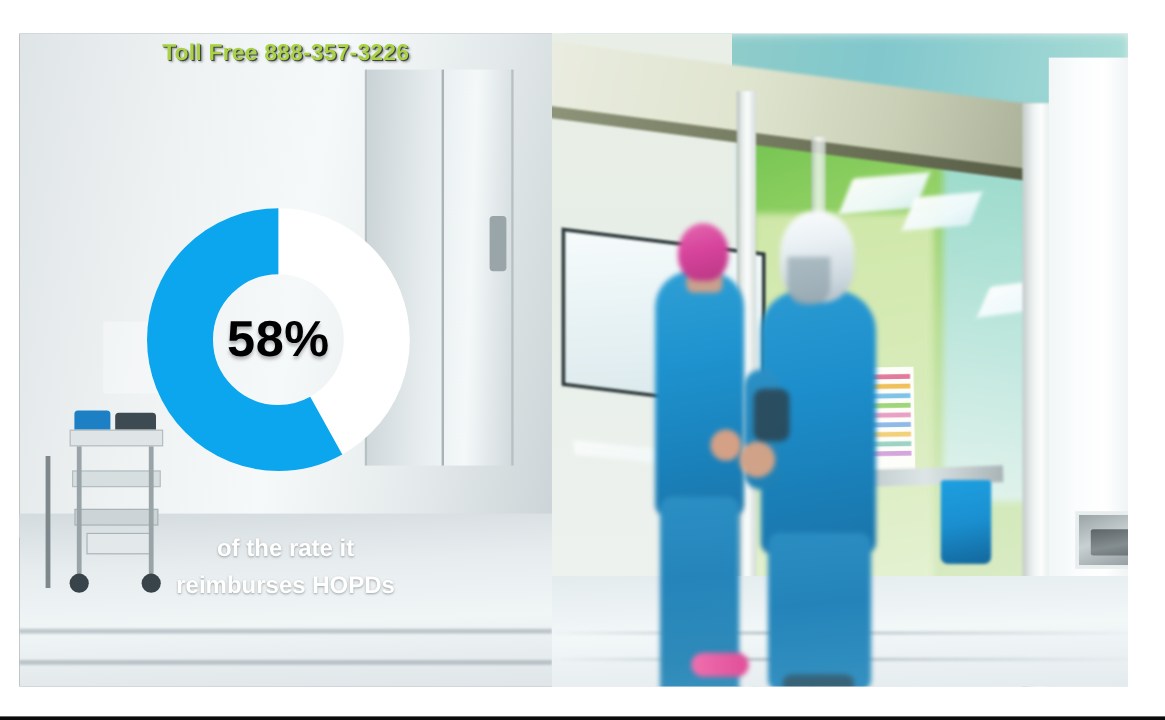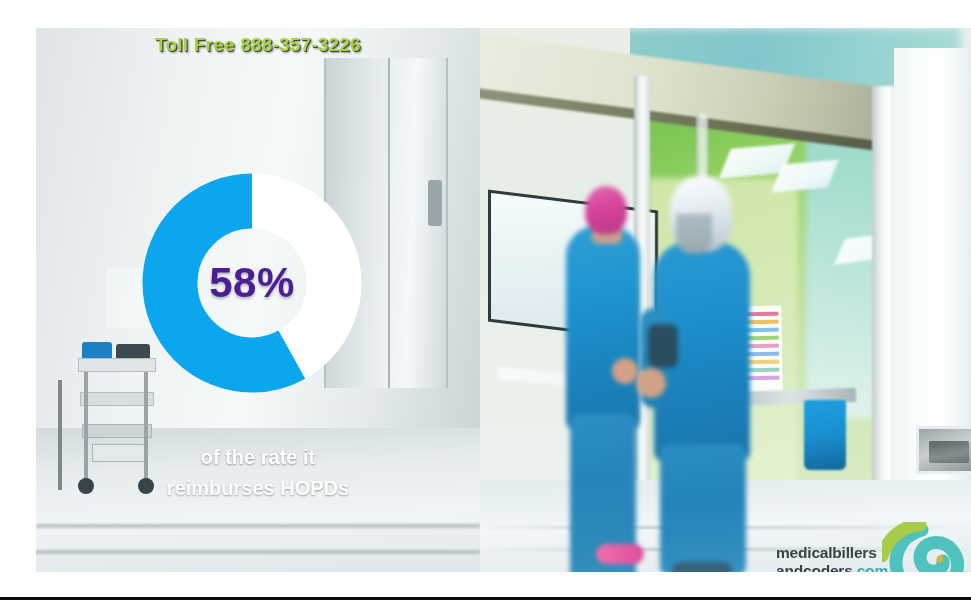--- a/index.html
+++ b/index.html
@@ -24,25 +24,24 @@
   #bottom-rule {
     position: absolute;
     left: 0; top: 597px;
     width: 971px; height: 3px;
     background: #0a0a0a;
   }
 
   
   #photo {
     position: absolute;
-    left: 36px; top: 28px;
+    left: 16px; top: 28px;
     width: 924px; height: 544px;
     overflow: hidden;
     background: #cfd8dd;
-    padding-left: 12px;
   }
 
   
   .scene { position: absolute; inset: 0; }
 
   
   .wall-base {
     position: absolute; left: 0; top: 0; width: 100%; height: 100%;
     background:
       linear-gradient(176deg, #eef3f2 0%, #e6eeec 22%, #e9f0ee 48%, #e2eaea 70%, #dfe7ea 100%);
@@ -330,21 +329,21 @@
   }
   #subline .l2 { display: block; text-align: center; }
 
   #donut-wrap {
     position: absolute; left: 104px; top: 140px; width: 224px; height: 230px;
   }
   #donut-wrap svg { display: block; }
   #donut-label {
     position: absolute; left: 0; top: 0; width: 224px; height: 230px;
     display: flex; align-items: center; justify-content: center;
-    font-size: 42px; font-weight: bold; color: #4c1d95;
+    font-size: 42px; font-weight: bold; color: #000000;
     letter-spacing: .5px;
     text-shadow: 0 2px 3px rgba(0,0,0,.28);
     pointer-events: none;
   }
 
   
   #logo {
     position: absolute; left: 736px; top: 494px; width: 200px; height: 78px;
   }
   #logo-text {
@@ -469,30 +468,17 @@
         </svg>
         <div id="donut-label">58%</div>
       </div>
 
       <div id="subline">
         <span>of the rate it</span>
         <span class="l2">reimburses HOPDs</span>
       </div>
     </div>
 
-    <div id="logo">
-      <div id="logo-text">
-        <span>medicalbillers</span><br>
-        <span>andcoders</span><span class="dotcom">.com</span>
-      </div>
-      <div id="logo-mark">
-        <svg width="88" height="78" viewBox="0 0 88 78">
-          <path d="M40 8 C18 14, 10 34, 16 52 C22 70, 46 76, 62 66 C76 57, 80 40, 70 28 C62 18, 46 18, 40 28 C35 37, 40 48, 50 49 C57 50, 62 45, 61 39" fill="none" stroke="#4fc2bd" stroke-width="13" stroke-linecap="round" stroke-linejoin="round"></path>
-          <path d="M0 34 C6 16, 20 4, 38 3" fill="none" stroke="#a8cc4a" stroke-width="13" stroke-linecap="round"></path>
-          <circle cx="58" cy="37" r="3.4" fill="#d8b43a"></circle>
-        </svg>
-      </div>
-    </div>
 
   </div>
 
   <div id="bottom-rule"></div>
 </div>
 
 </body></html>

